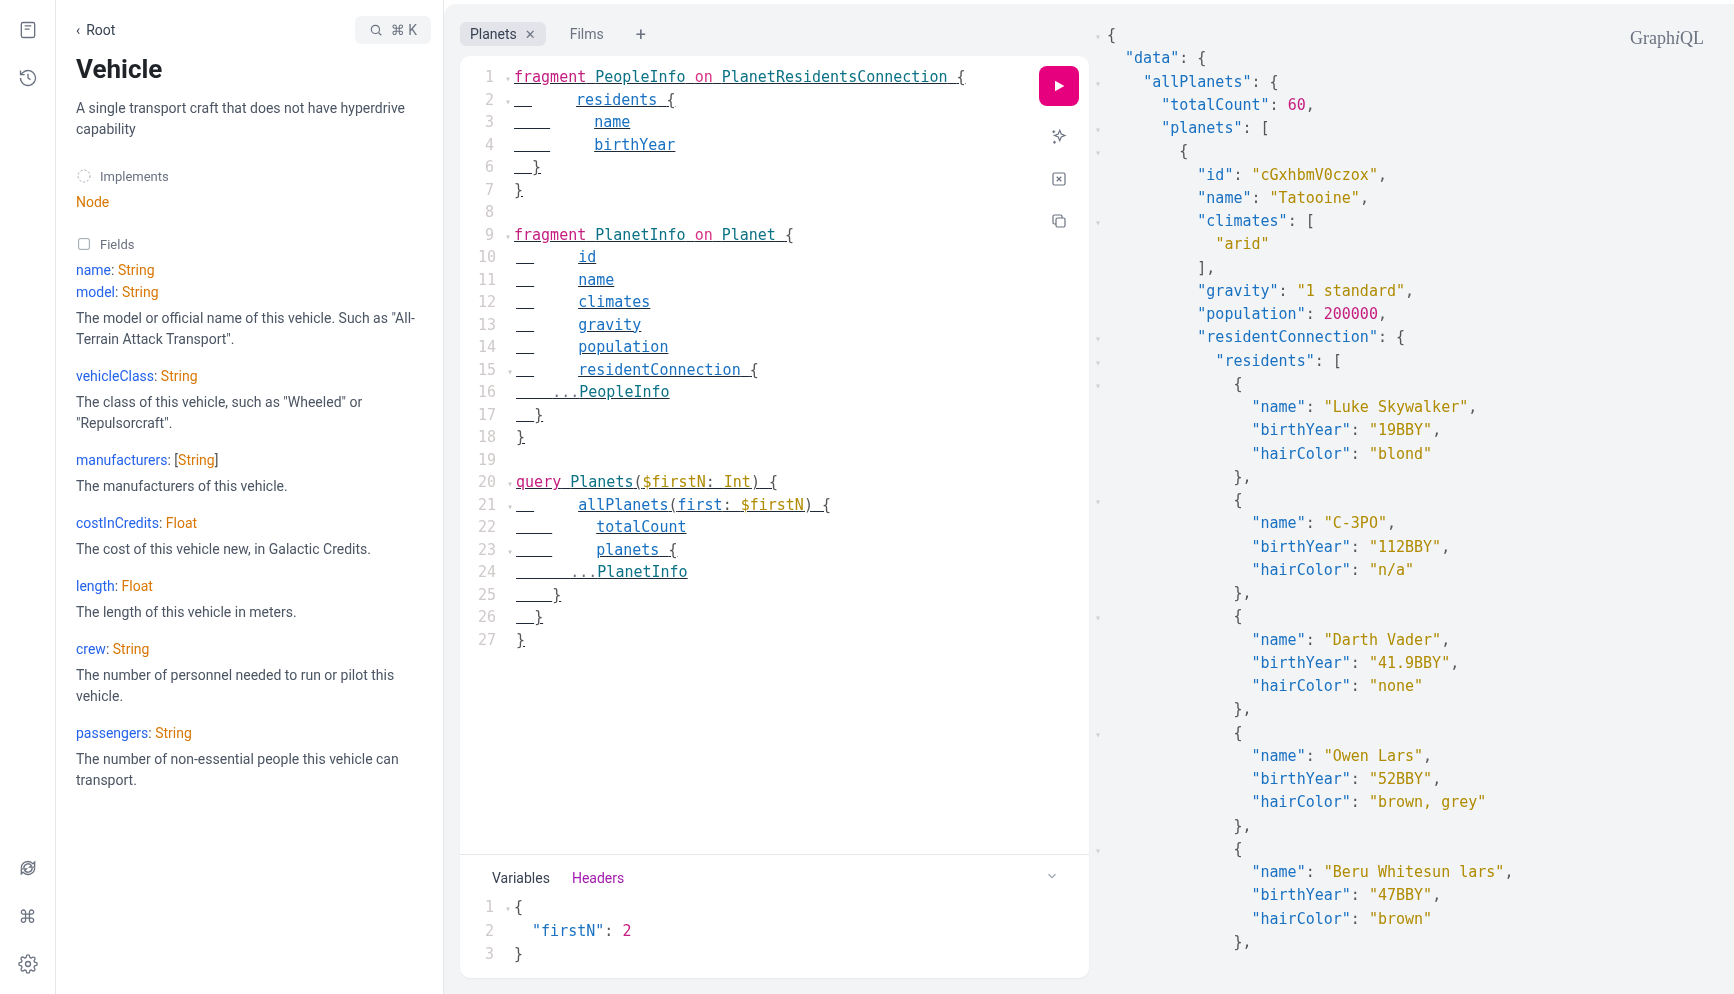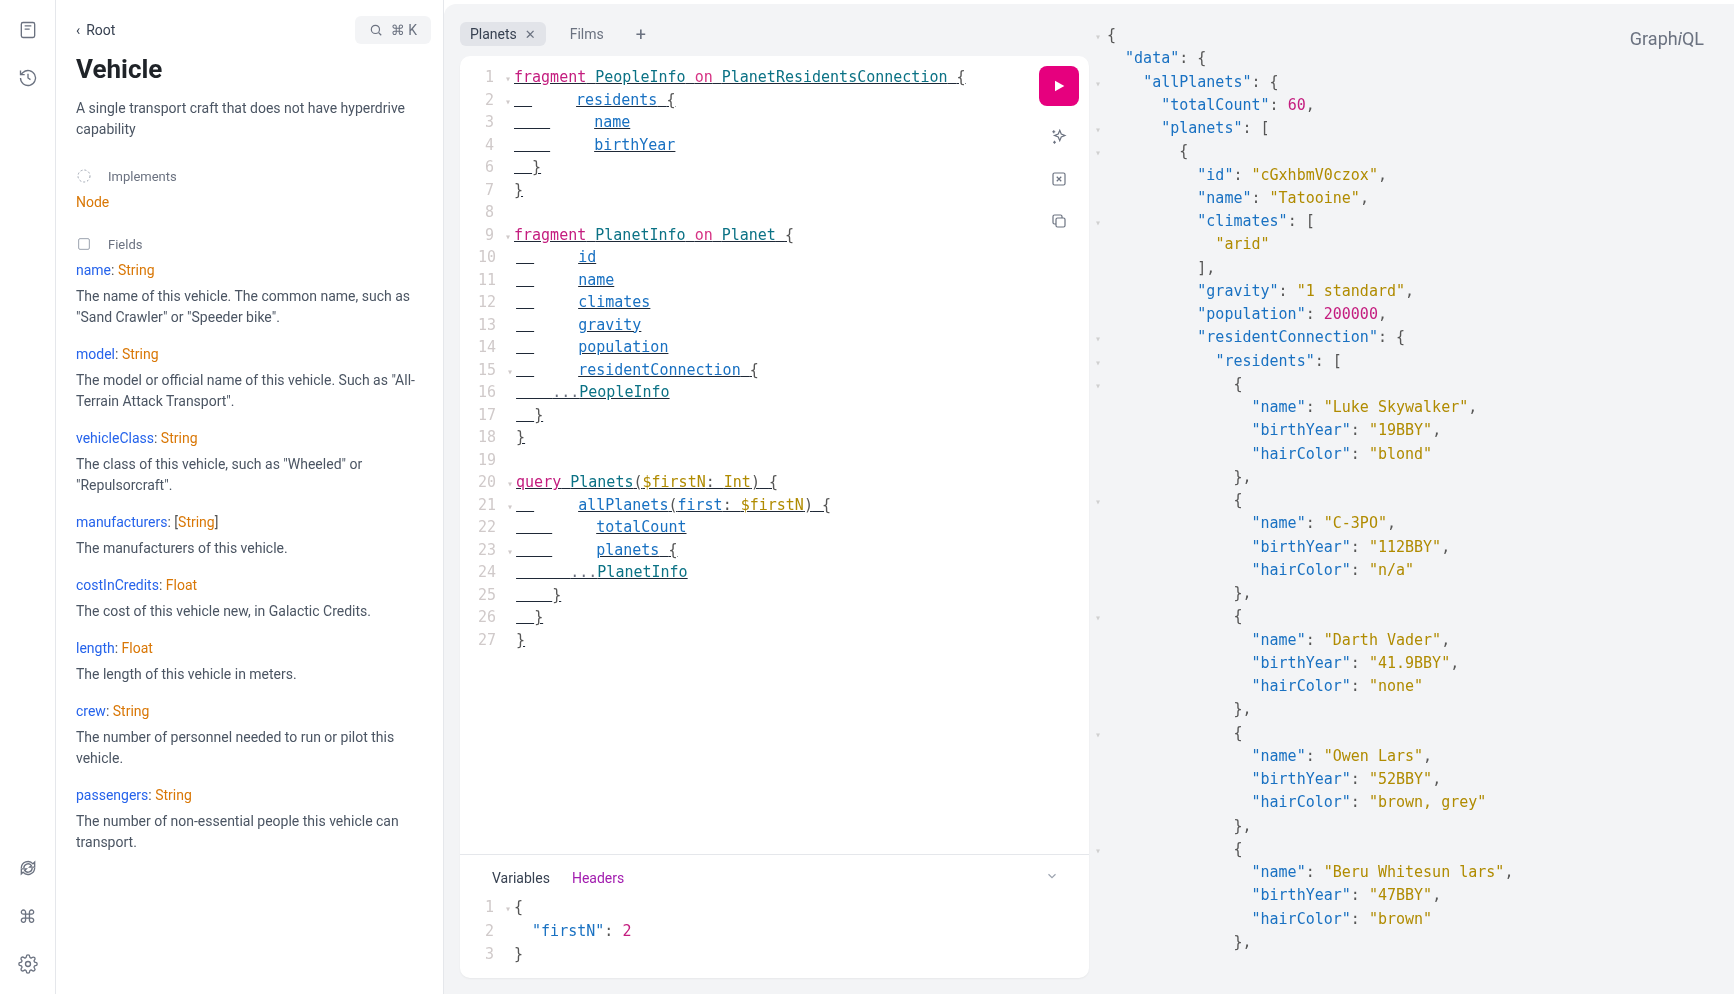--- a/index.html
+++ b/index.html
@@ -68,21 +68,21 @@
   color: #1f2328;
 }
 .doc-desc {
   color: #4b5563;
   margin-bottom: 20px;
   line-height: 1.5;
 }
 .section-hdr {
   display: flex;
   align-items: center;
-  gap: 16px;
+  gap: 8px;
   color: #6b7280;
   font-size: 13px;
   margin: 8px 0 10px 0;
 }
 .impl-name { color: #d97706; font-size: 14px; margin-bottom: 18px; display: block; }
 .field-row { margin-bottom: 6px; font-size: 14px; }
 .field-name { color: #2563eb; cursor: pointer; }
 .field-type { color: #d97706; cursor: pointer; }
 .field-desc { color: #4b5563; margin: 8px 0 18px 0; line-height: 1.5; }
 
@@ -119,20 +119,21 @@
 }
 .tab.active { background: #e2e4e9; color: #374151; }
 .tab-close { color: #6b7280; font-size: 13px; }
 .tab-add { color: #6b7280; font-size: 18px; padding: 0 8px; cursor: pointer; }
 .brand {
   position: absolute;
   top: 28px;
   right: 30px;
   font-size: 18px;
   color: #6b7280;
+  font-family: Liberation Serif, serif;
 }
 .brand .i { font-style: italic; }
 
 .editor-wrap {
   background: #fff;
   border-radius: 10px;
   flex: 1;
   display: flex;
   flex-direction: column;
   overflow: hidden;
@@ -296,21 +297,20 @@
   </div>
   <span class="impl-name">Node</span>
   <div class="section-hdr">
     <svg width="16" height="16" fill="none" stroke="#9ca3af" stroke-width="1.5" viewBox="0 0 24 24">
         <rect x="4" y="4" width="16" height="16" rx="2"></rect>
       </svg>
     <span>Fields</span>
   </div>
   <div id="fields-list">
       <div class="field-row"><span class="field-name">name</span><span style="color:#555">: </span><span class="field-type">String</span></div>
-      <div class="field-desc">The name of this vehicle. The common name, such as "Sand Crawler" or "Speeder bike".</div>
       <div class="field-row"><span class="field-name">model</span><span style="color:#555">: </span><span class="field-type">String</span></div>
       <div class="field-desc">The model or official name of this vehicle. Such as "All-Terrain Attack Transport".</div>
       <div class="field-row"><span class="field-name">vehicleClass</span><span style="color:#555">: </span><span class="field-type">String</span></div>
       <div class="field-desc">The class of this vehicle, such as "Wheeled" or "Repulsorcraft".</div>
       <div class="field-row"><span class="field-name">manufacturers</span><span style="color:#555">: </span><span style="color:#555">[</span><span class="field-type">String</span><span style="color:#555">]</span></div>
       <div class="field-desc">The manufacturers of this vehicle.</div>
       <div class="field-row"><span class="field-name">costInCredits</span><span style="color:#555">: </span><span class="field-type">Float</span></div>
       <div class="field-desc">The cost of this vehicle new, in Galactic Credits.</div>
       <div class="field-row"><span class="field-name">length</span><span style="color:#555">: </span><span class="field-type">Float</span></div>
       <div class="field-desc">The length of this vehicle in meters.</div>

